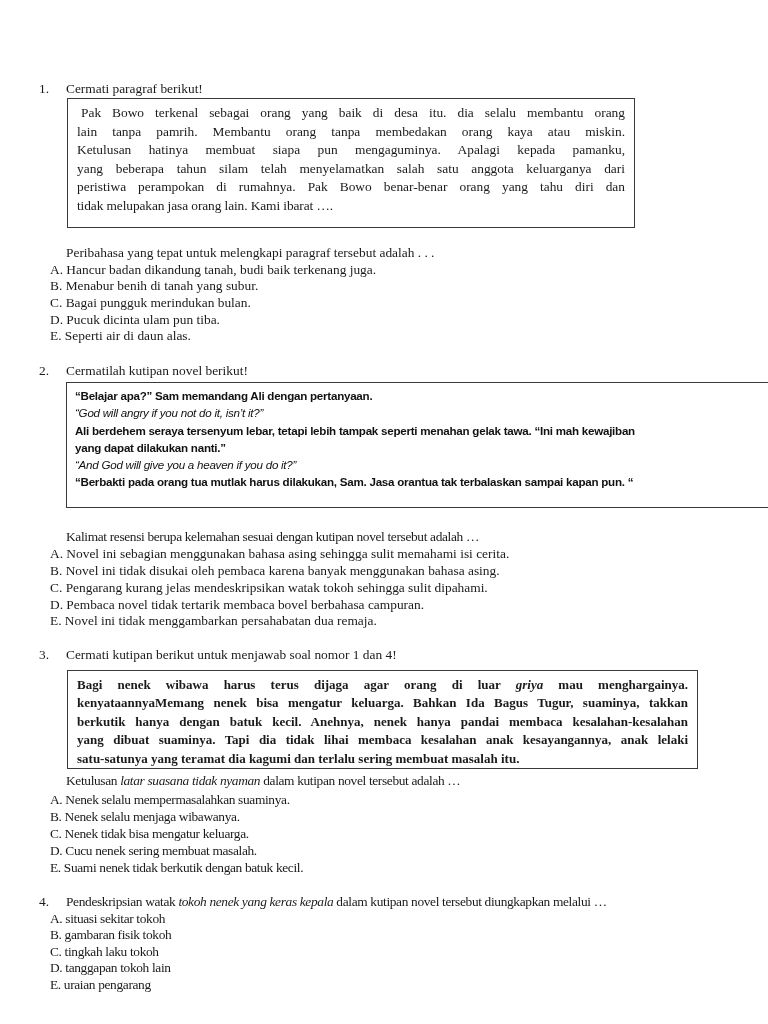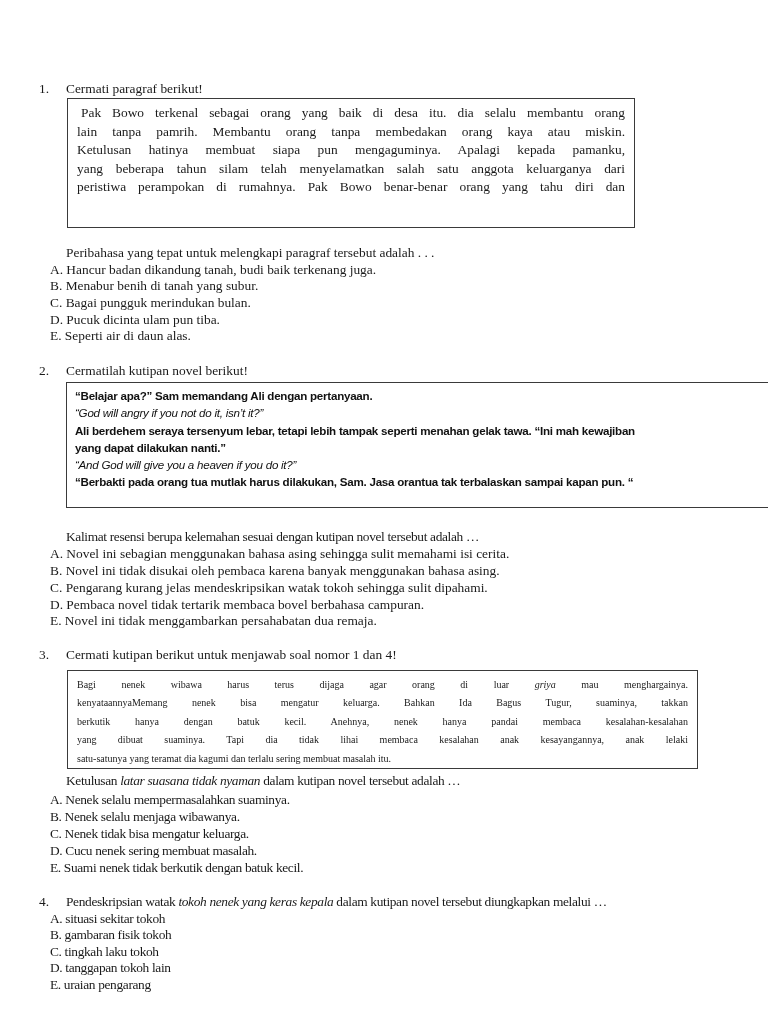--- a/index.html
+++ b/index.html
@@ -11,38 +11,39 @@
   .qtext { left: 66px; }
   .opt { left: 50px; }
   .box { position: absolute; border: 1.5px solid #3a3a3a; background: #fff; }
   .box1 { left: 67px; top: 98px; width: 568px; height: 130px; padding: 5px 9px 0 9px; }
   .box1 p { font-family: "Liberation Serif", serif; font-size: 13.4px; line-height: 18.6px; text-align: justify; text-align-last: justify; }
   .box1 p.last { text-align-last: left; letter-spacing: -0.1px; }
   .box2 { left: 66px; top: 382px; width: 760px; height: 126px; padding: 4px 8px 0 8px; }
   .box2 p { font-family: "Liberation Sans", sans-serif; font-size: 11.6px; line-height: 17.3px; font-weight: bold; white-space: nowrap; letter-spacing: -0.25px; color: #111; }
   .box2 p.it { font-style: italic; font-weight: normal; }
   .box3 { left: 67px; top: 670px; width: 631px; height: 99px; padding: 5px 9px 0 9px; }
-  .box3 p { font-family: "Liberation Serif", serif; font-size: 10px; line-height: 18.4px; text-align: justify; text-align-last: justify; }
+  .box3 p { font-family: "Liberation Serif", serif; font-size: 13px; line-height: 18.4px; text-align: justify; text-align-last: justify; font-weight: bold; }
   .box3 p.last { text-align-last: left; }
   em { font-style: italic; }
   .cond { letter-spacing: -0.35px; }
 </style>
 </head>
 <body>
 
 <div>
   <span class="abs serif num" style="top:80px;">1.</span>
   <span class="abs serif qtext" style="top:80px;">Cermati paragraf berikut!</span>
 
   <div class="box box1">
     <p style="padding-left:4px;">Pak Bowo terkenal sebagai orang yang baik di desa itu. dia selalu membantu orang</p>
     <p>lain tanpa pamrih. Membantu orang tanpa membedakan orang kaya atau miskin.</p>
     <p>Ketulusan hatinya membuat siapa pun mengaguminya. Apalagi kepada pamanku,</p>
     <p>yang beberapa tahun silam telah menyelamatkan salah satu anggota keluarganya dari</p>
     <p>peristiwa perampokan di rumahnya. Pak Bowo benar-benar orang yang tahu diri dan</p>
+    <p class="last">tidak melupakan jasa orang lain. Kami ibarat ….</p>
   </div>
 
   <span class="abs serif qtext" style="top:244px;">Peribahasa yang tepat untuk melengkapi paragraf tersebut adalah . . .</span>
   <span class="abs serif opt" style="top:261px;">A. Hancur badan dikandung tanah, budi baik terkenang juga.</span>
   <span class="abs serif opt" style="top:277px;">B. Menabur benih di tanah yang subur.</span>
   <span class="abs serif opt" style="top:294px;text-align:center;">C. Bagai pungguk merindukan bulan.</span>
   <span class="abs serif opt" style="top:311px;">D. Pucuk dicinta ulam pun tiba.</span>
   <span class="abs serif opt" style="top:327px;">E.  Seperti air di daun alas.</span>
 </div>
 

